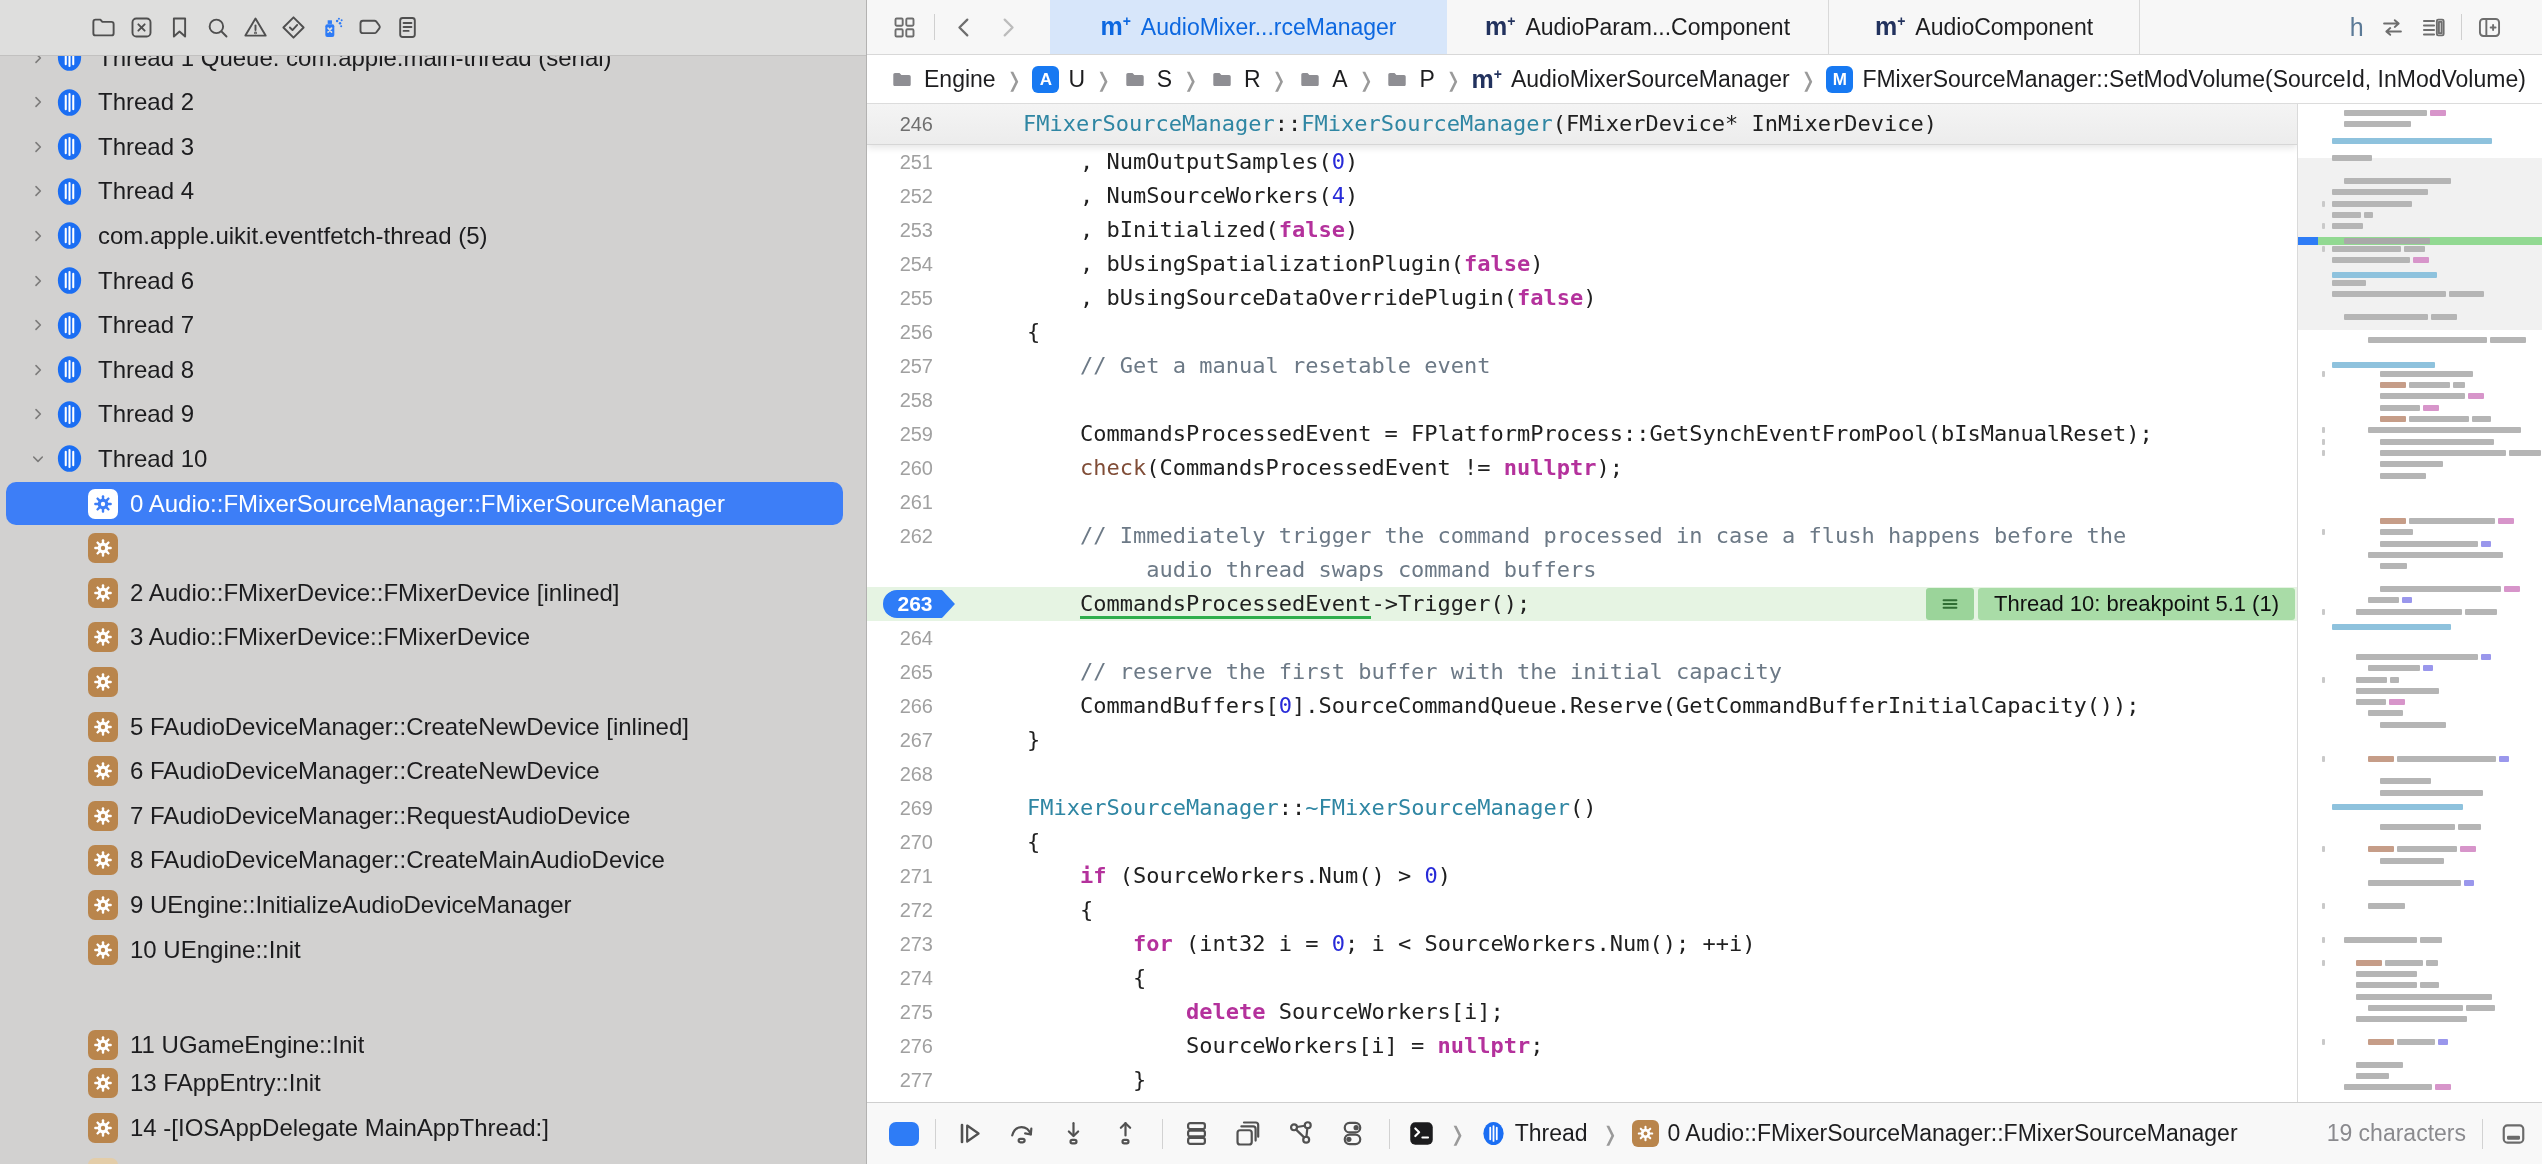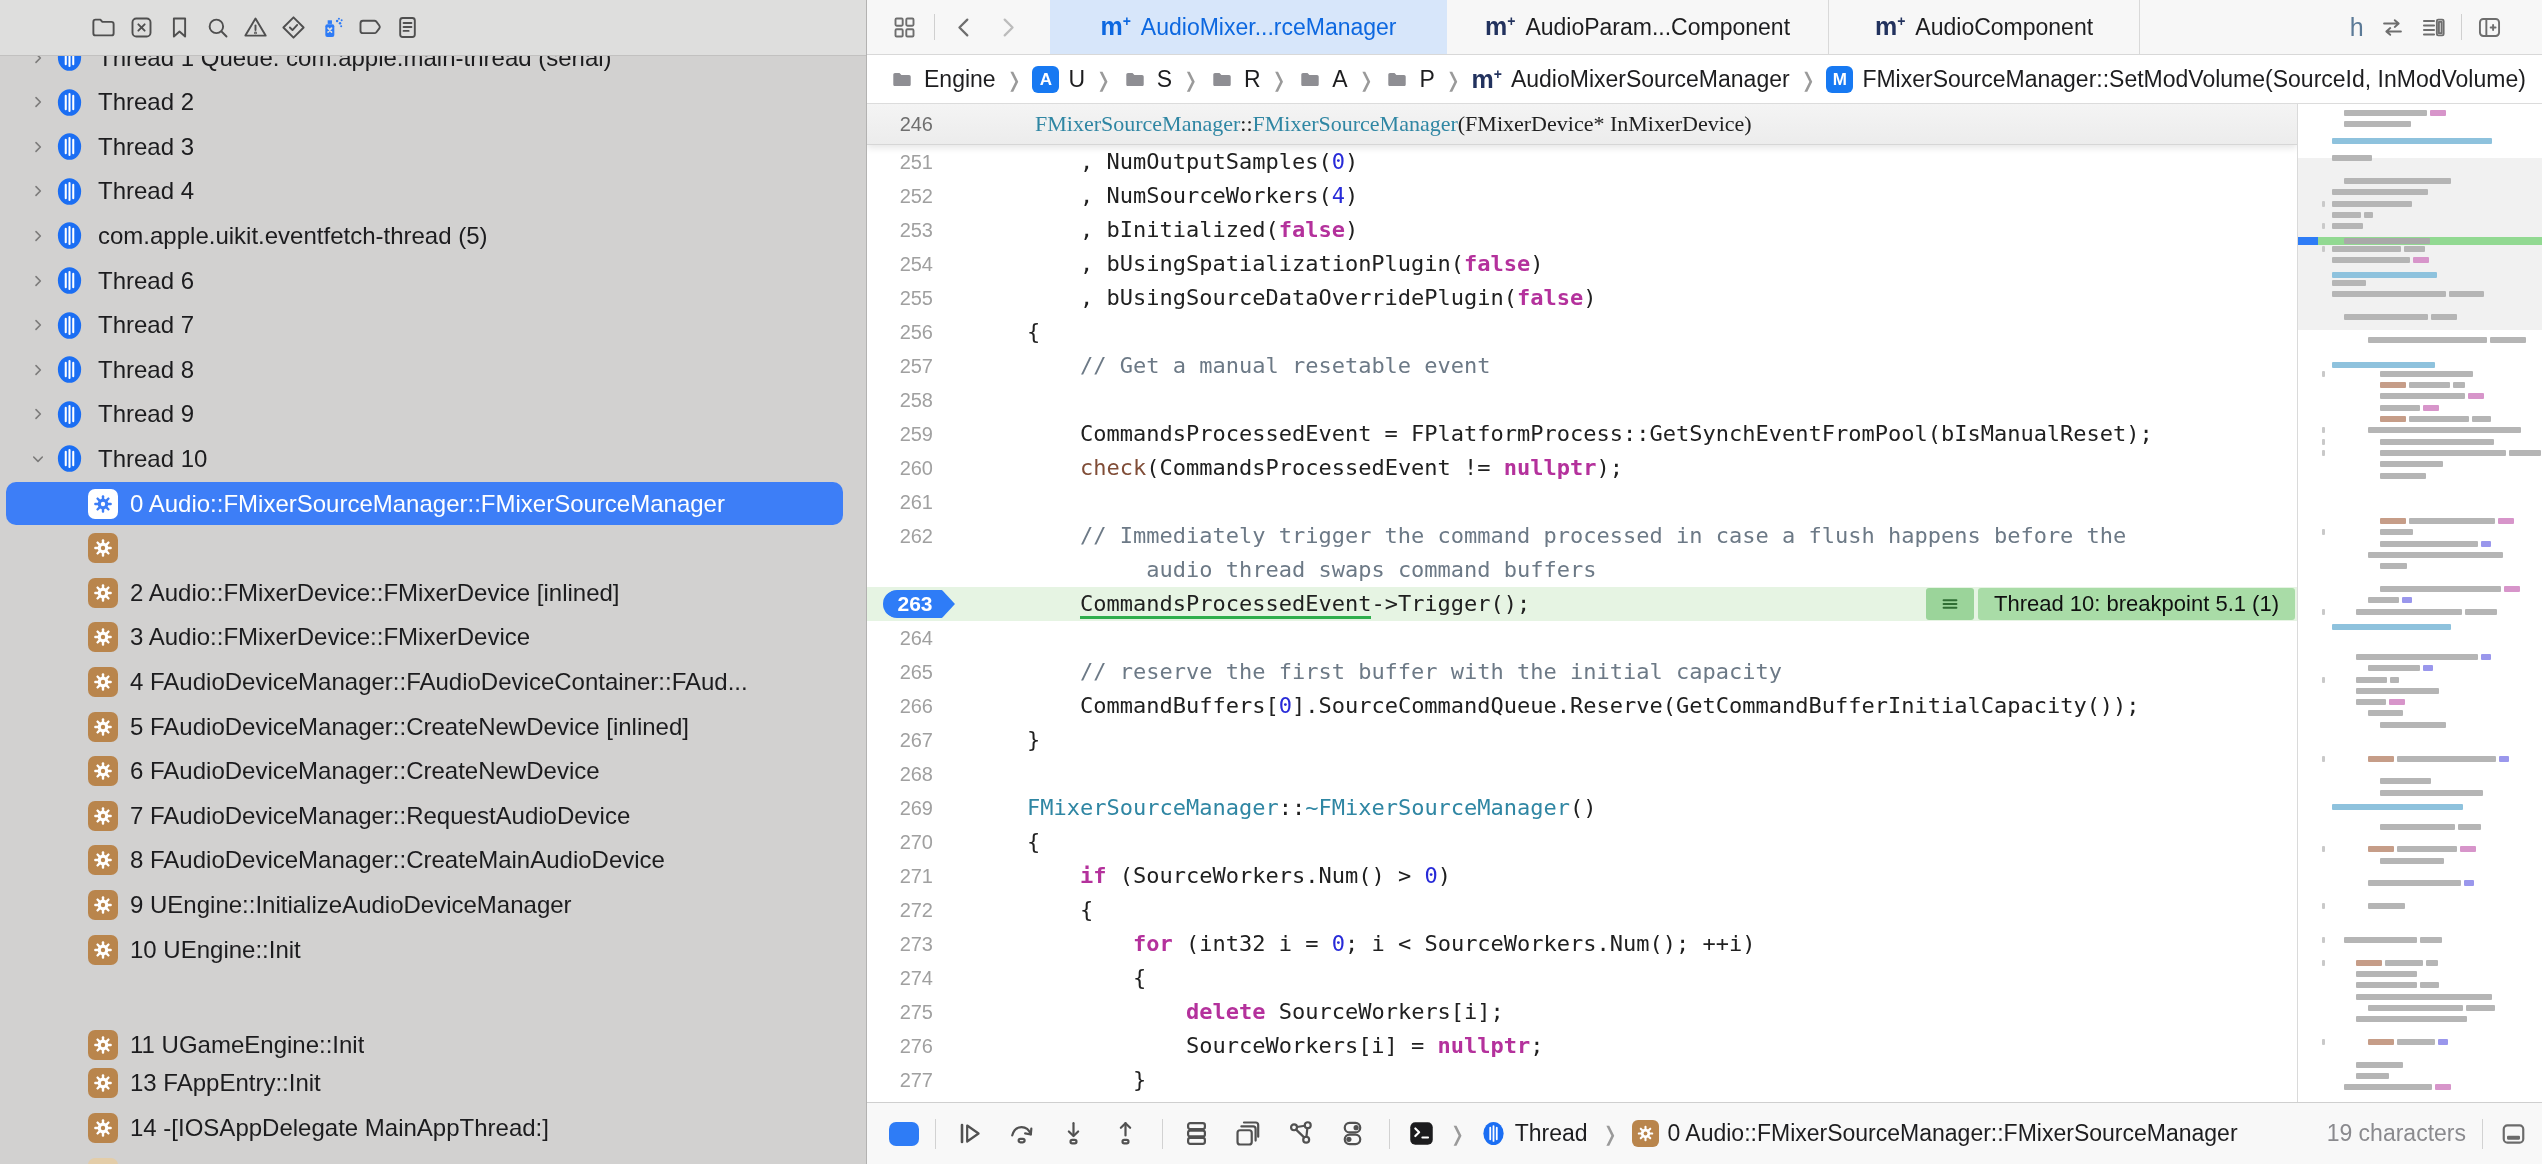--- a/index.html
+++ b/index.html
@@ -69,21 +69,21 @@
     font-family:"DejaVu Sans Mono", monospace; font-size:22px; overflow:hidden; }
   .crow { position:absolute; left:0; width:100%; height:34px; white-space:pre; }
   .crow .ln { position:absolute; left:0; top:0; width:66px; text-align:right; color:#a0a0a0;
     font-size:20px; line-height:34px; font-family:"Liberation Sans",sans-serif; }
   .crow .ctext { position:absolute; left:160px; top:0; line-height:34px; }
   #sticky { position:absolute; left:0; top:0; width:100%; height:41px;
     background:linear-gradient(#f4f4f4,#ececec); border-bottom:1px solid #d6d6d6;
     box-shadow:0 3px 7px rgba(0,0,0,0.10); z-index:3; white-space:pre; }
   #sticky .ln { position:absolute; left:0; width:66px; text-align:right; color:#6f6f6f;
     font-size:20px; line-height:40px; font-family:"Liberation Sans",sans-serif; }
-  #sticky .ctext { position:absolute; left:168px; line-height:40px;font-family:Liberation Serif, serif; }
+  #sticky .ctext { position:absolute; left:156px; line-height:40px; }
   .tk-p { color:#202020; } .tk-k { color:#b4319c; font-weight:bold; }
   .tk-n { color:#272ad8; } .tk-c { color:#6c7986; }
   .tk-f { color:#2f86a3; } .tk-m { color:#804d37; }
   .tk-u { color:#202020; border-bottom:3px solid #2fae4d; }
   .bp-row-bg { position:absolute; left:0; top:0; right:0; bottom:0; background:#e6f4e3; }
   .bp-badge { position:absolute; left:16px; top:3px; width:72px; height:28px; background:#2e7cf7;
     color:#fff; font-family:"Liberation Sans",sans-serif; font-size:21px; font-weight:bold;
     display:flex; align-items:center; justify-content:center; padding-right:8px;
     clip-path:polygon(10px 0, calc(100% - 13px) 0, 100% 50%, calc(100% - 13px) 100%, 10px 100%, 0 78%, 0 22%);
     border-radius:14px; }
@@ -355,21 +355,20 @@
                 <rect x="10.8" y="3.2" width="2.4" height="4.2" rx="1" transform="rotate(135 12 12)"></rect>
                 <rect x="10.8" y="3.2" width="2.4" height="4.2" rx="1" transform="rotate(180 12 12)"></rect>
                 <rect x="10.8" y="3.2" width="2.4" height="4.2" rx="1" transform="rotate(225 12 12)"></rect>
                 <rect x="10.8" y="3.2" width="2.4" height="4.2" rx="1" transform="rotate(270 12 12)"></rect>
                 <rect x="10.8" y="3.2" width="2.4" height="4.2" rx="1" transform="rotate(315 12 12)"></rect>
                 <circle cx="12" cy="12" r="5.4"></circle>
               </g>
               <circle cx="12" cy="12" r="2.2" fill="#b9854c" stroke="none"></circle>
             </svg>
           </span>
-          <span class="side-label">4 FAudioDeviceManager::FAudioDeviceContainer::FAud...</span>
         </div>
         <div class="side-row" style="top: 704px;">
           <span class="frame-ic">
             <svg viewBox="0 0 24 24">
               <g fill="#fff" stroke="none">
                 <rect x="10.8" y="3.2" width="2.4" height="4.2" rx="1" transform="rotate(0 12 12)"></rect>
                 <rect x="10.8" y="3.2" width="2.4" height="4.2" rx="1" transform="rotate(45 12 12)"></rect>
                 <rect x="10.8" y="3.2" width="2.4" height="4.2" rx="1" transform="rotate(90 12 12)"></rect>
                 <rect x="10.8" y="3.2" width="2.4" height="4.2" rx="1" transform="rotate(135 12 12)"></rect>
                 <rect x="10.8" y="3.2" width="2.4" height="4.2" rx="1" transform="rotate(180 12 12)"></rect>

